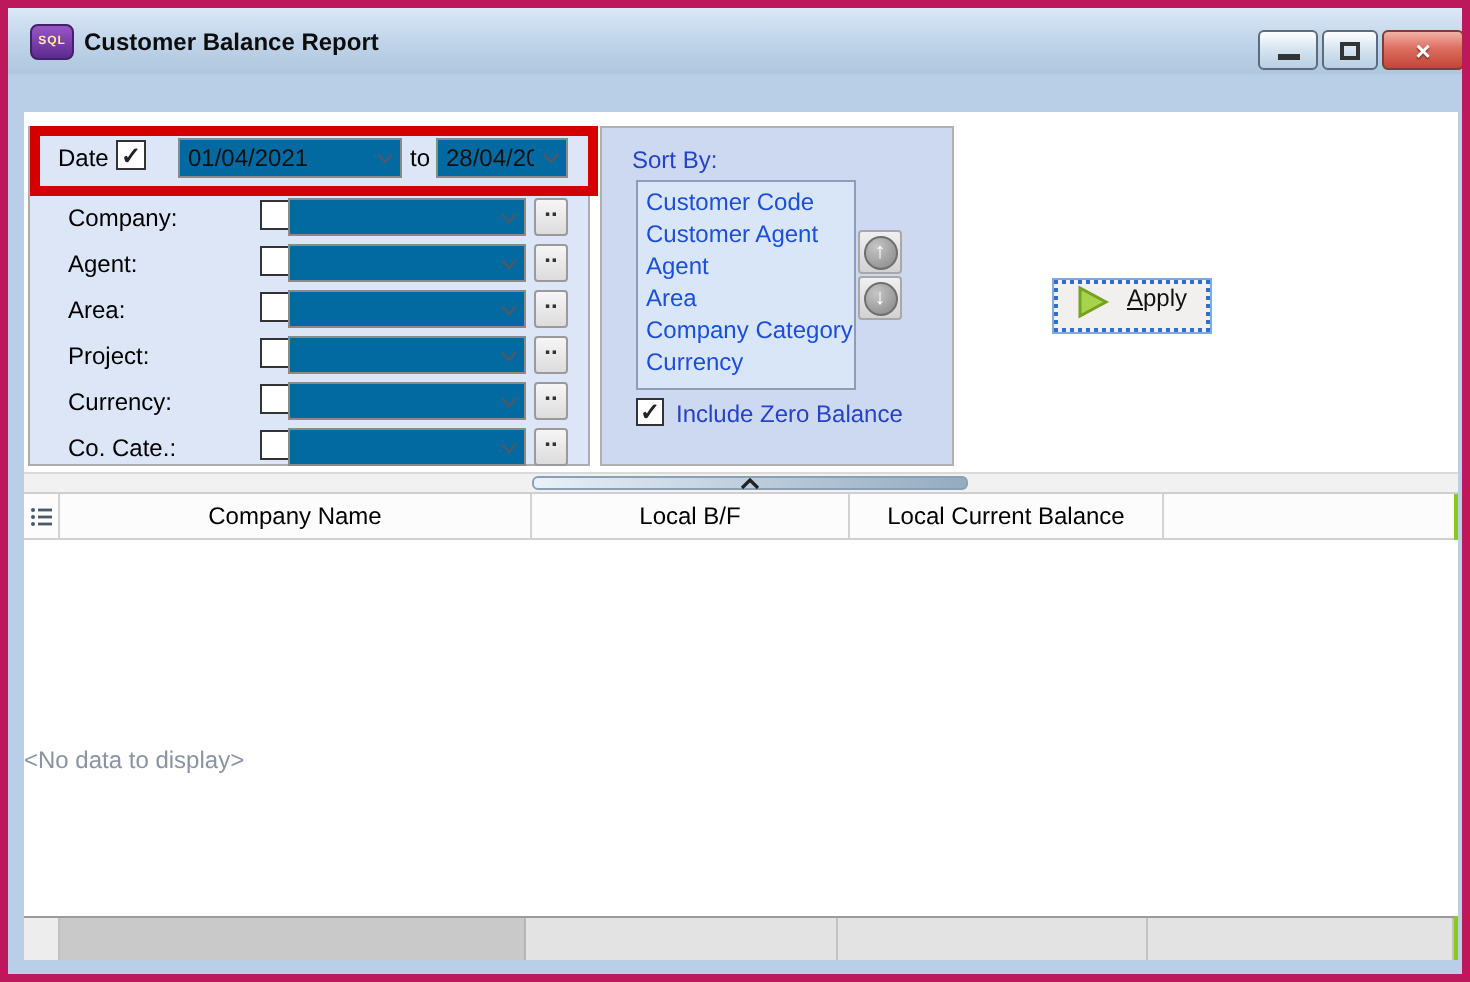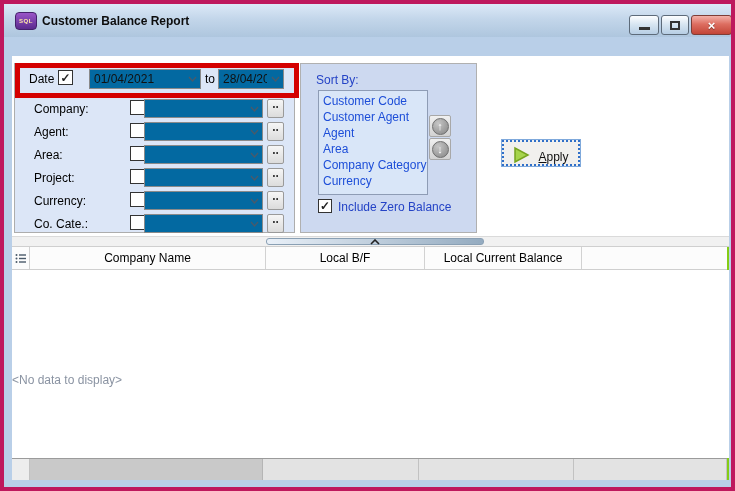--- a/index.html
+++ b/index.html
@@ -69,23 +69,23 @@
   .round-btn .circle { width:17px; height:17px; border-radius:50%;
                background:radial-gradient(circle at 35% 30%, #c6c6c6, #858585);
                border:1px solid #6f6f6f; color:#fff; font-size:11px; font-weight:bold;
                display:flex; align-items:center; justify-content:center; line-height:1; }
   .btn-up { top:51px; } .btn-down { top:74px; }
   .include-zero { position:absolute; left:17px; top:135px; height:16px; }
   .include-zero .checkbox { left:0; top:0; }
   .include-zero .lbl { left:20px; top:1px; color:#2443c6; }
 
   
-  .apply-btn { position:absolute; left:490px; top:84px; width:78px; height:26px;
+  .apply-btn { position:absolute; left:515px; top:84px; width:78px; height:26px;
                background:#f1f0ee; border:2px dotted #2f6fc8;
-               box-shadow:0 0 0 1px #7fa9dc; display:flex; align-items:flex-end;
+               box-shadow:0 0 0 1px #7fa9dc; display:flex; align-items:flex-start;
                justify-content:center; gap:7px; cursor:default; }
   .apply-btn .accel { text-decoration:underline; }
 
   
   .splitter-track { position:absolute; left:0; right:0; top:180px; height:11px;
                     background:#f1f1f1; border-top:1px solid #dadada; border-bottom:1px solid #cfcfcf; }
   .splitter-handle { position:absolute; left:254px; top:1px; width:218px; height:7px;
                      border:1px solid #8aa0b4; border-radius:3px;
                      background:linear-gradient(to right, #e9f0f8, #94abc0);
                      display:flex; align-items:center; justify-content:center; }

